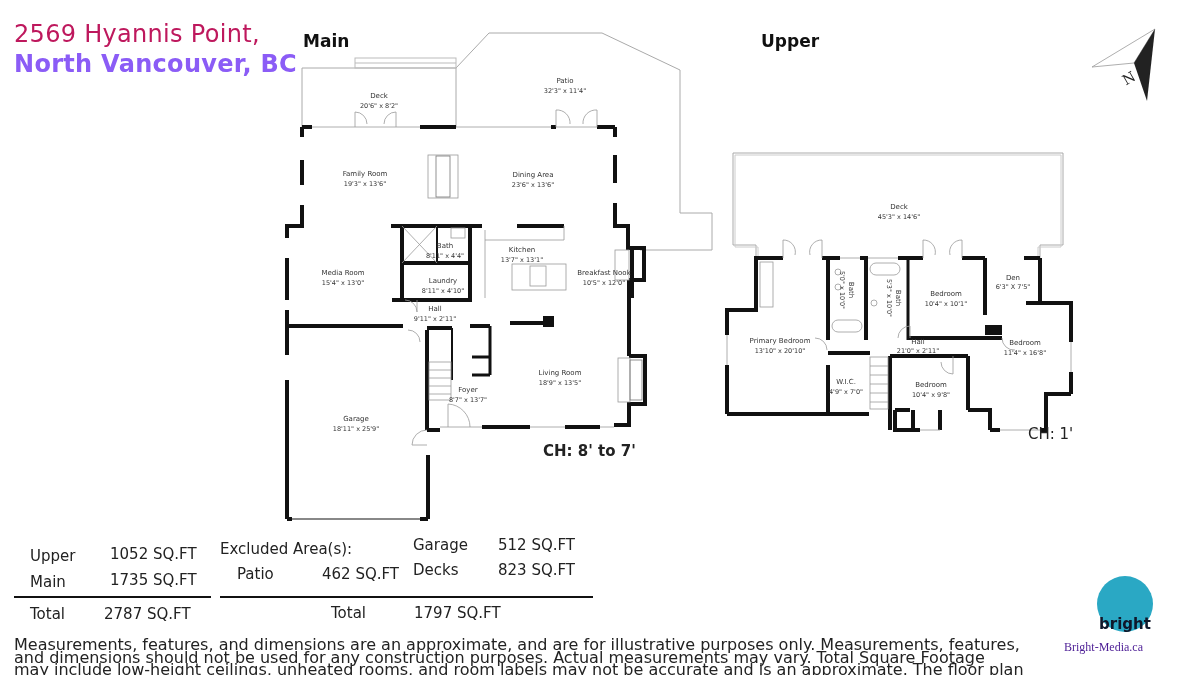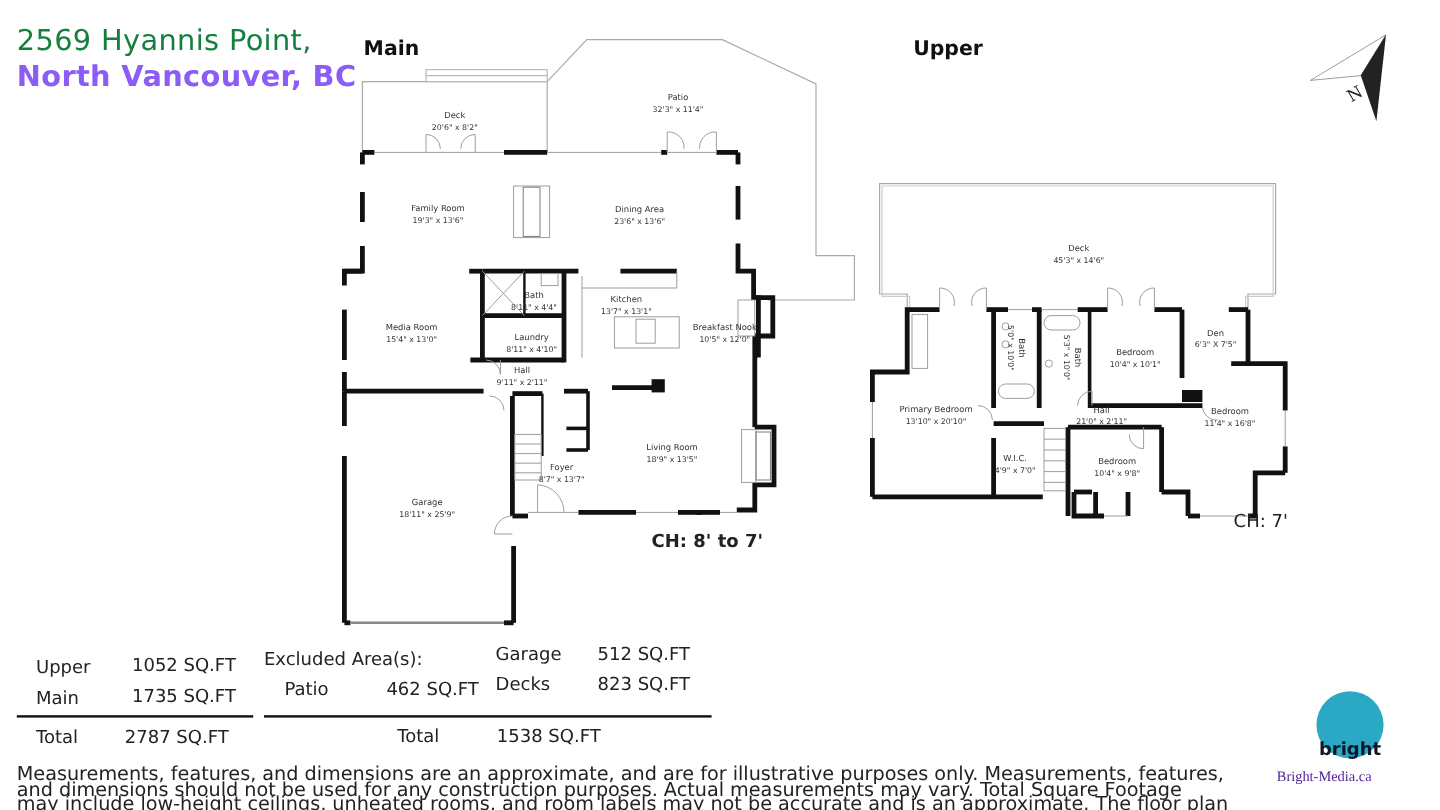--- a/index.html
+++ b/index.html
@@ -1,17 +1,17 @@
 <!DOCTYPE html>
 <html><head>
 <meta charset="utf-8">
 <style>
   html, body { margin:0; padding:0; background:#ffffff; }
   body { width:1200px; height:675px; position:relative; overflow:hidden; font-family:"Liberation Sans", sans-serif; color:#111; }
-  .title-line1 { position:absolute; left:14px; top:20px; font-size:24px; font-weight:400; letter-spacing:0.3px; color:#15803d; font-family:"DejaVu Sans", sans-serif; }
+  .title-line1 { position:absolute; left:14px; top:20px; font-size:24px; font-weight:400; letter-spacing:0.3px; color:#be185d; font-family:"DejaVu Sans", sans-serif; }
   .title-line2 { position:absolute; left:14px; top:50px; font-size:24px; font-weight:700; letter-spacing:0.3px; color:#8b5cf6; font-family:"DejaVu Sans", sans-serif; }
   .floor-label { position:absolute; font-size:17px; font-weight:700; font-family:"DejaVu Sans", sans-serif; }
   #plan { position:absolute; left:0; top:0; }
   .room-name, .room-dim { font-family:"DejaVu Sans", sans-serif; fill:#333; text-anchor:middle; }
   .room-name { font-size:7px; }
   .room-dim { font-size:6.5px; }
   .ch-label { position:absolute; font-size:15px; font-family:"DejaVu Sans", sans-serif; color:#222; }
   .stats { position:absolute; font-family:"DejaVu Sans", sans-serif; font-size:15px; color:#222; }
   .hr { position:absolute; height:2px; background:#111; }
   .disclaimer { position:absolute; left:14px; top:639px; width:1010px; font-size:16px; line-height:12.5px; color:#222; font-family:"DejaVu Sans", sans-serif; }
@@ -258,41 +258,41 @@
   </g>
 
   <g>
     <polygon points="1155,29 1092,67 1134,63" fill="#fff" stroke="#999" stroke-width="0.8"></polygon>
     <polygon points="1155,29 1134,63 1147,101" fill="#222"></polygon>
     <text x="1124" y="86" font-family="DejaVu Serif, serif" font-size="14" fill="#222" transform="rotate(-30 1124 82)">N</text>
   </g>
 </svg>
 
 <div class="ch-label" style="left:543px;top:442px;font-weight:bold;">CH: 8' to 7'</div>
-<div class="ch-label" style="left:1028px;top:425px;">CH: 7'</div>
+<div class="ch-label" style="left:1028px;top:425px;">CH: 1'</div>
 
 <div>
   <div class="stats" style="left:30px;top:547px;">Upper</div>
   <div class="stats" style="left:110px;top:545px;">1052 SQ.FT</div>
   <div class="stats" style="left:30px;top:573px;">Main</div>
   <div class="stats" style="left:110px;top:571px;">1735 SQ.FT</div>
   <div class="hr" style="left:14px;top:596px;width:197px;"></div>
   <div class="stats b" style="left:30px;top:605px;">Total</div>
   <div class="stats b" style="left:104px;top:605px;">2787 SQ.FT</div>
 
   <div class="stats b" style="left:220px;top:540px;">Excluded Area(s):</div>
   <div class="stats" style="left:237px;top:565px;">Patio</div>
   <div class="stats" style="left:322px;top:565px;">462 SQ.FT</div>
   <div class="stats" style="left:413px;top:536px;">Garage</div>
   <div class="stats" style="left:498px;top:536px;">512 SQ.FT</div>
   <div class="stats" style="left:413px;top:561px;">Decks</div>
   <div class="stats" style="left:498px;top:561px;text-align:right;">823 SQ.FT</div>
   <div class="hr" style="left:220px;top:596px;width:373px;"></div>
   <div class="stats b" style="left:331px;top:604px;">Total</div>
-  <div class="stats b" style="left:414px;top:604px;">1538 SQ.FT</div>
+  <div class="stats b" style="left:414px;top:604px;">1797 SQ.FT</div>
 </div>
 
 <div class="disclaimer">Measurements, features, and dimensions are an approximate, and are for illustrative purposes only. Measurements, features, and dimensions should not be used for any construction purposes. Actual measurements may vary. Total Square Footage may include low-height ceilings, unheated rooms, and room labels may not be accurate and is an approximate. The floor plan may not be to scale. We release all liability. Buyer to verify. E&amp;O Insured</div>
 
 <div class="logo-circle">
   <span class="logo-text">bright</span>
 </div>
 <div class="brand-url">Bright-Media.ca</div>
 
 </body></html>

